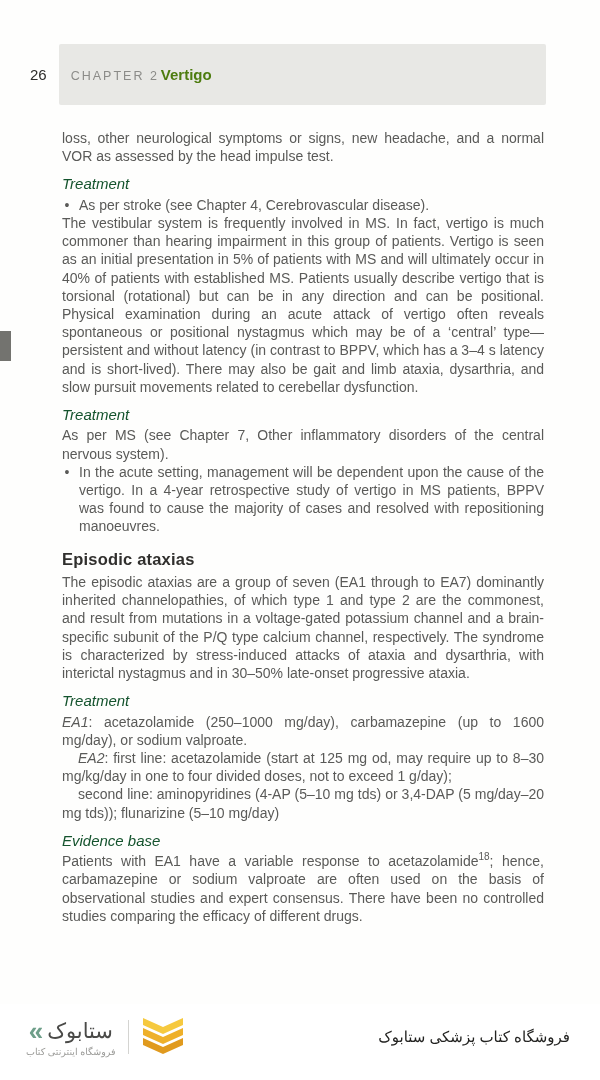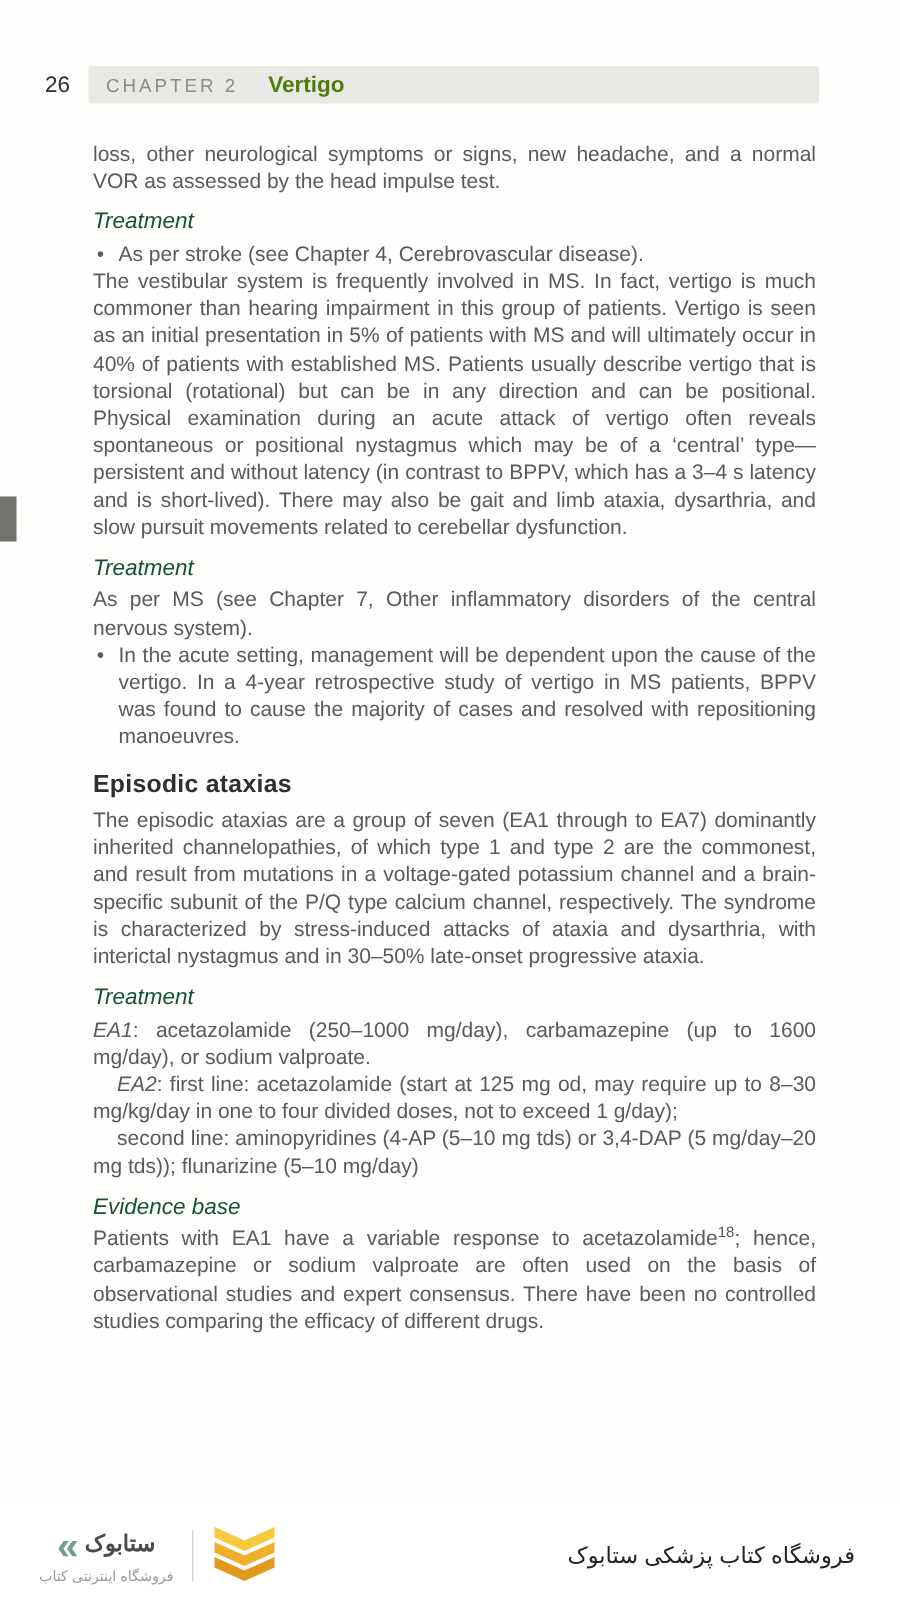--- a/index.html
+++ b/index.html
@@ -18,22 +18,22 @@
     width:11px; height:30px; background:#73736f;
   }
 
   .page-header {
     display:flex; align-items:center;
     margin:44px 54px 0 30px; gap:12px;
   }
   .page-number { font-size:15px; color:#2d2d2b; flex:0 0 auto; }
   .chapter-bar {
     flex:1; background:#e8e8e5;
-    padding:4px 12px;
-    display:flex; align-items:baseline; gap:20px;
+    padding:22px 12px;
+    display:flex; align-items:baseline; gap:2px;
     border-radius:2px;
   }
   .chapter-label { font-size:12.5px; letter-spacing:2px; color:#8b8b88; }
   .chapter-title { font-size:15px; font-weight:bold; color:#4d7c0f; }
 
   .content {
     margin:24px 56px 0 62px;
     font-size:14px; line-height:1.3;
     text-align:justify;
     color:#5a5a58;
@@ -58,21 +58,21 @@
   .footer {
     position:absolute; left:0; right:0; bottom:0; height:76px;
     background:#ffffff;
     display:flex; align-items:center; justify-content:space-between;
     padding:6px 30px 16px 26px;
   }
   .logo-group { display:flex; align-items:center; gap:12px; }
   .wordmark-block { display:flex; flex-direction:column; align-items:center; }
   .wordmark-row { display:flex; align-items:center; gap:4px; }
   .guillemet { font-size:26px; font-weight:bold; color:#6f9f8a; line-height:1; }
-  .wordmark { font-size:15px; font-weight:bold; color:#4a4a48; line-height:1.1; }
+  .wordmark { font-size:21px; font-weight:normal; color:#4a4a48; line-height:1.1; }
   .tagline { font-size:9.5px; color:#9a9a97; margin-top:2px; }
   .logo-divider { width:1px; height:34px; background:#d4d4d1; }
   .chevron-icon { display:inline-flex; }
   .footer-text { display:flex; flex-direction:column; align-items:flex-end; gap:4px; }
   .store-name { font-size:15px; color:#222220; }
   .website {
     font-size:15.5px; font-weight:bold; color:#121210;
     letter-spacing:4px; cursor:pointer;
     font-family:"Liberation Sans", sans-serif;
   }

